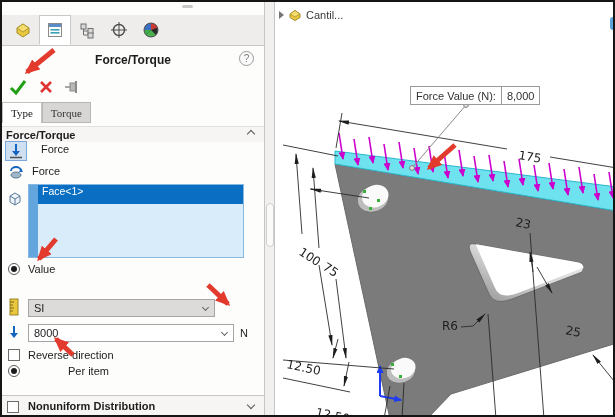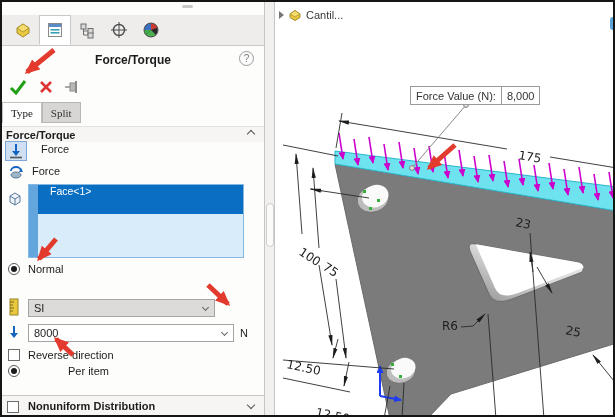--- a/index.html
+++ b/index.html
@@ -26,21 +26,21 @@
   .chev { display:inline-block; width:6px; height:6px; border-right:1.4px solid #555; border-bottom:1.4px solid #555; }
   .chev.up { transform:rotate(-135deg); }
   .chev.down { transform:rotate(45deg); }
   .hdr-chev { position:absolute; right:10px; top:4px; }
   .row-label { font-size:11px; }
   .iconbtn { position:absolute; width:22px; height:20px; display:flex; align-items:center; justify-content:center; }
   .iconbtn.sel { background:#cfe0f3; border:1px solid #7da7d8; }
   #selbox { position:absolute; left:26px; top:182px; width:216px; height:74px; background:#d8ecfa; border:1px solid #85b8e2; display:flex; }
   #selstrip { width:9px; background:#63a6de; }
   #sellist { flex:1; }
-  .selrow { height:29px; background:#0a6fc2; color:#fff; font-size:10.5px; line-height:13px; padding-left:12px; }
+  .selrow { height:19px; background:#0a6fc2; color:#fff; font-size:10.5px; line-height:13px; padding-left:4px; }
   .radio { display:inline-block; width:12px; height:12px; border:1px solid #5a5a5a; border-radius:50%; background:#fff; vertical-align:middle; }
   .radio.sel::after { content:''; display:block; width:6px; height:6px; border-radius:50%; background:#1c1c1c; margin:2px; }
   .radio.dis { border-color:#b3b3b3; }
   .checkbox { display:inline-block; width:12px; height:12px; border:1px solid #6d6d6d; background:#fff; vertical-align:middle; }
   .ctlrow { position:absolute; display:flex; align-items:center; gap:8px; }
   .dropdown { position:absolute; left:26px; height:18px; border:1px solid #a6a5a4; font-size:11px; display:flex; align-items:center; padding-left:5px; }
   .dd-chev { position:absolute; right:6px; top:5px; width:5px; height:5px; border-right:1.3px solid #666; border-bottom:1.3px solid #666; transform:rotate(45deg); }
   
   #splitter { position:absolute; left:262px; top:0; width:11px; height:417px; background:#f1f0ef; border-left:1px solid #c6c5c4; border-right:1px solid #c6c5c4; z-index:1; }
   #grip { position:absolute; left:1px; top:201px; width:8px; height:44px; background:#fafaf9; border:1px solid #cfcecd; border-radius:4px; }
@@ -118,21 +118,21 @@
       </svg>
       <svg width="18" height="14">
         <path d="M1 7 H6" stroke="#8a8a8a" stroke-width="1.5"></path>
         <rect x="6" y="3" width="6" height="8" fill="#b9b8b7" stroke="#8a8a8a"></rect>
         <path d="M12 1 V13" stroke="#8a8a8a" stroke-width="2"></path>
       </svg>
     </div>
 
     <div class="pagetabs">
       <div class="ptab active">Type</div>
-      <div class="ptab idle">Split</div>
+      <div class="ptab idle">Torque</div>
     </div>
 
     <div class="grouphdr" style="top:124px;">
       <span>Force/Torque</span>
       <span class="chev up hdr-chev"></span>
     </div>
 
     <div class="iconbtn sel" style="left:3px; top:139px;">
       <svg width="16" height="16">
         <path d="M8 1 V10" stroke="#1565c0" stroke-width="2"></path>
@@ -161,21 +161,21 @@
     </svg>
     <div id="selbox">
       <div id="selstrip"></div>
       <div id="sellist">
         <div class="selrow">Face&lt;1&gt;</div>
       </div>
     </div>
 
     <div class="ctlrow" style="left:6px; top:261px;">
       <span class="radio sel"></span>
-      <span class="row-label">Normal</span>
+      <span class="row-label">Value</span>
     </div>
 
     <svg width="12" height="18" style="position:absolute; left:6px; top:296px;">
       <rect x="2" y="1" width="8" height="16" fill="#e9c73e" stroke="#9a8526"></rect>
       <path d="M2 4 H6 M2 7 H5 M2 10 H6 M2 13 H5" stroke="#7a6a1e" stroke-width="1"></path>
     </svg>
     <div class="dropdown" style="top:297px; width:187px; background:#dcdbda;">
       <span>SI</span>
       <span class="dd-chev"></span>
     </div>

